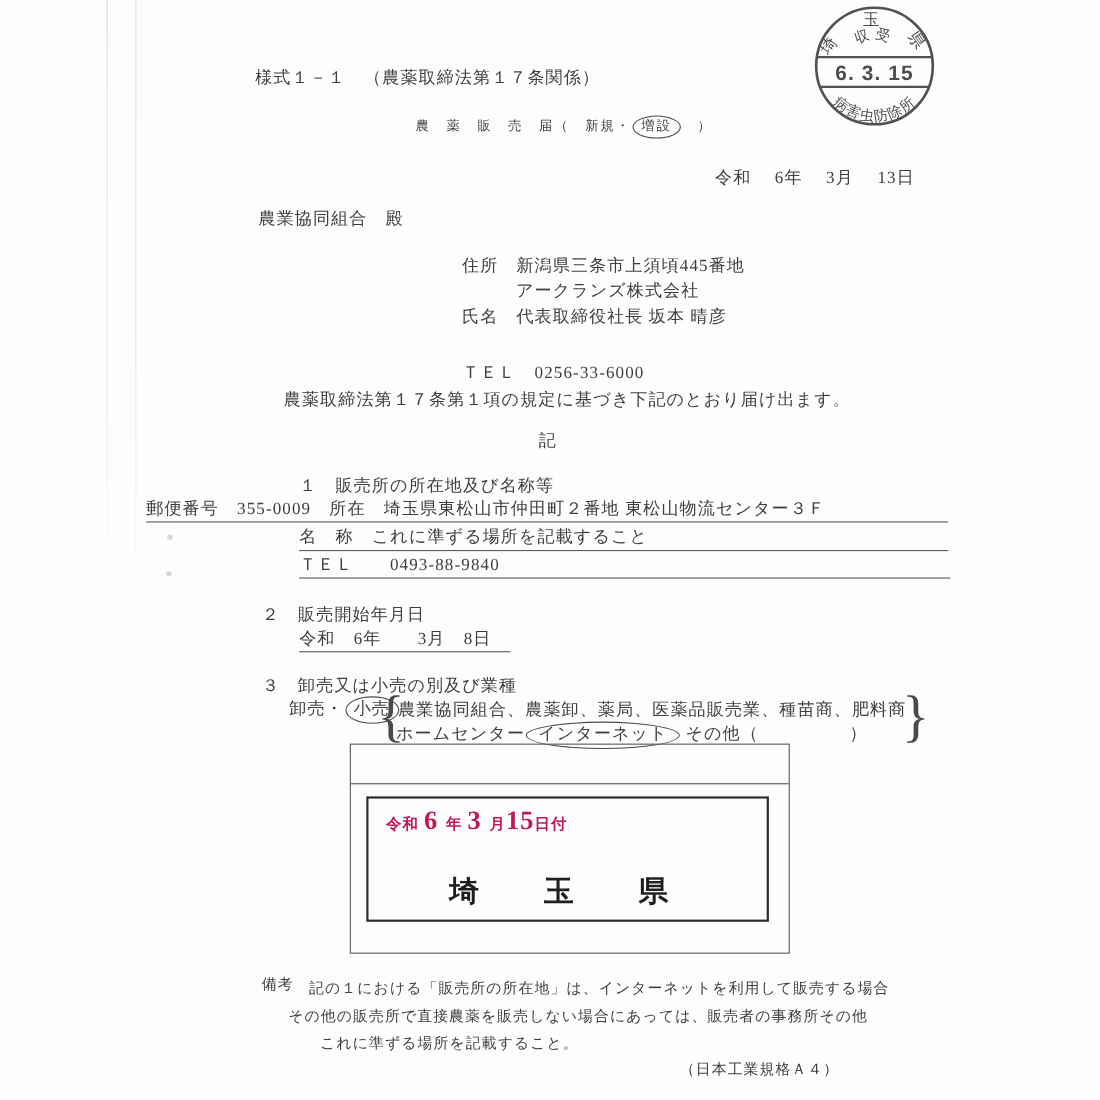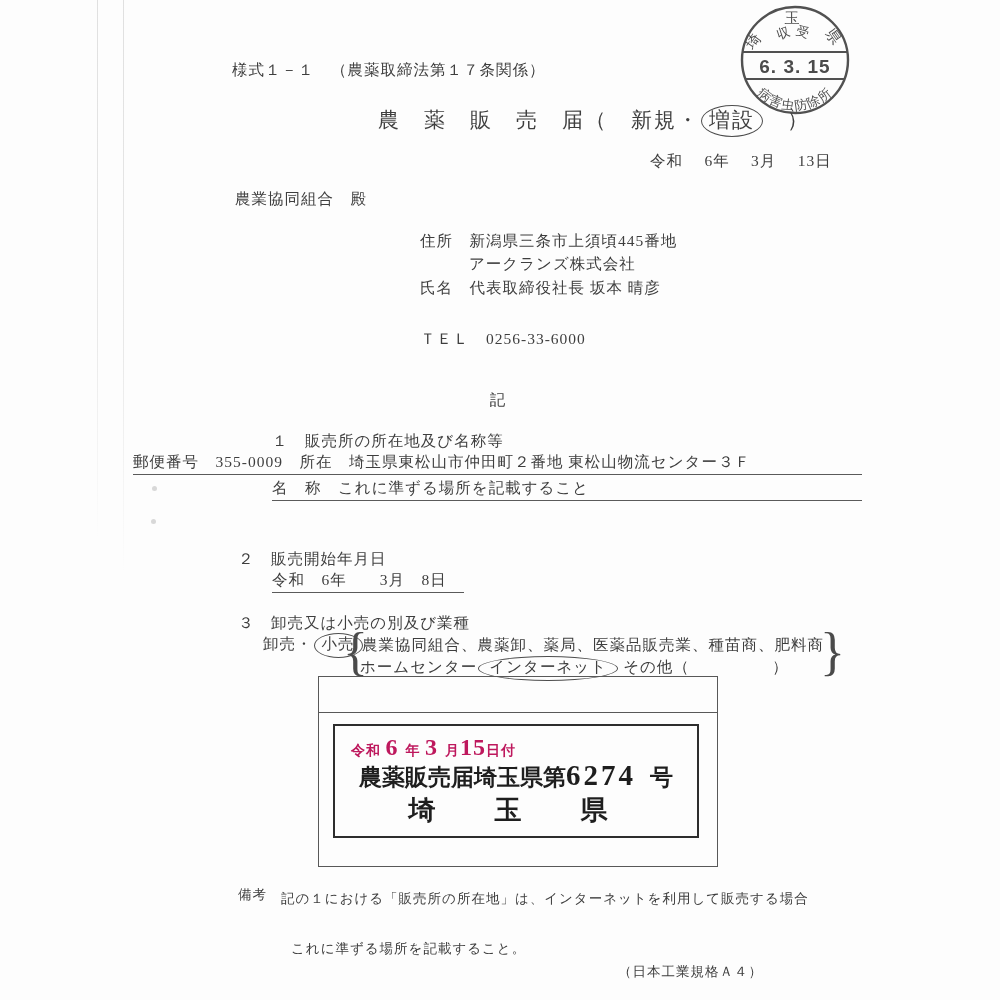--- a/index.html
+++ b/index.html
@@ -46,21 +46,21 @@
 
 <div class="page">
 
   <div class="vline" style="left:97px;height:540px;"></div>
   <div class="vline" style="left:123px;height:575px;"></div>
   <div class="dot" style="left:152px;top:486px;"></div>
   <div class="dot" style="left:151px;top:519px;"></div>
 
   <div class="abs" style="left:232px;top:60px;font-family:Liberation Serif, serif;">様式１－１　（農薬取締法第１７条関係）</div>
 
-  <div class="abs" style="left:378px;top:105px;font-size:21px;letter-spacing:2px;">
+  <div class="abs" style="left:378px;top:105px;font-size:12px;letter-spacing:2px;">
     <span>農　薬　販　売　届</span><span>（　新規</span><span>・</span><span class="circled">増設</span><span>　）</span>
   </div>
 
   <svg class="stamp" width="130" height="120" viewBox="0 0 130 120">
     <circle cx="64" cy="58" r="53" fill="none" stroke="#3a3a3a" stroke-width="2.4"></circle>
     <path id="arcPref" d="M 22 52 A 44 44 0 0 1 106 52" fill="none"></path>
     <path id="arcRecv" d="M 40 48 A 27 27 0 0 1 88 48" fill="none"></path>
     <path id="arcOff" d="M 17 78 A 52 52 0 0 0 111 78" fill="none"></path>
     <line x1="12" y1="50" x2="116" y2="50" stroke="#3a3a3a" stroke-width="2"></line>
     <line x1="14" y1="77" x2="114" y2="77" stroke="#3a3a3a" stroke-width="2"></line>
@@ -78,29 +78,33 @@
     <span>住所</span>　<span>新潟県三条市上須頃445番地</span>
   </div>
   <div class="abs" style="left:469px;top:254px;">アークランズ株式会社</div>
   <div class="abs" style="left:420px;top:278px;">
     <span>氏名</span>　<span>代表取締役社長 坂本 晴彦</span>
   </div>
   <div class="abs" style="left:420px;top:329px;">
     <span>ＴＥＬ</span>　<span>0256-33-6000</span>
   </div>
 
+  <div class="abs" style="left:258px;top:353px;">農薬取締法第１７条第１項の規定に基づき下記のとおり届け出ます。</div>
 
   <div class="abs" style="left:133px;top:390px;width:730px;text-align:center;">記</div>
 
   <div class="abs" style="left:272px;top:431px;">１　販売所の所在地及び名称等</div>
   <div class="abs u" style="left:133px;top:452px;width:729px;height:22px;">
     <span>郵便番号</span>　<span>355-0009</span>　<span>所在</span>　<span>埼玉県東松山市仲田町２番地 東松山物流センター３Ｆ</span>
   </div>
   <div class="abs u" style="left:272px;top:478px;width:590px;height:22px;">
     <span>名　称</span>　<span>これに準ずる場所を記載すること</span>
+  </div>
+  <div class="abs u" style="left:272px;top:503px;width:592px;height:22px;">
+    <span>ＴＥＬ</span>　　<span>0493-88-9840</span>
   </div>
 
   <div class="abs" style="left:238px;top:549px;">２　販売開始年月日</div>
   <div class="abs u" style="left:272px;top:570px;width:192px;height:22px;">令和　6年　　3月　8日</div>
 
   <div class="abs" style="left:238px;top:613px;">３　卸売又は小売の別及び業種</div>
   <div class="abs" style="left:263px;top:633px;">
     <span>卸売・</span><span class="circled">小売</span>
   </div>
   <div class="abs brace" style="left:343px;top:626px;">{</div>
@@ -109,26 +113,24 @@
     <span>ホームセンター</span><span class="circled" style="padding:0 10px 2px 10px;">インターネット</span> <span>その他（</span>　　　　　<span>）</span>
   </div>
   <div class="abs brace" style="left:820px;top:626px;">}</div>
 
   <div class="outer-box">
     <div class="sep"></div>
     <div class="inner-box">
       <div class="l1">
         <span class="sm">令和 </span><span class="bg">6 </span><span class="sm">年 </span><span class="bg">3 </span><span class="sm">月</span><span class="bg">15</span><span class="sm">日付</span>
       </div>
-      <div class="l2">
-        <span class="pre">農薬販売届埼玉県第</span><span class="num">6274</span><span class="suf">号</span>
-      </div>
       <div class="l3">埼　玉　県</div>
     </div>
   </div>
 
   <div class="abs" style="left:238px;top:886px;font-size:13.5px;">備考</div>
   <div class="abs remark-line" style="left:281px;top:886px;font-size:13.5px;">記の１における「販売所の所在地」は、インターネットを利用して販売する場合</div>
+  <div class="abs remark-line" style="left:262px;top:911px;font-size:13.5px;">その他の販売所で直接農薬を販売しない場合にあっては、販売者の事務所その他</div>
   <div class="abs remark-line" style="left:262px;top:936px;font-size:13.5px;margin-left:29px;">これに準ずる場所を記載すること。</div>
 
   <div class="abs" style="left:618px;top:963px;font-size:13.5px;">（日本工業規格Ａ４）</div>
 
 </div>
 
 </body></html>

